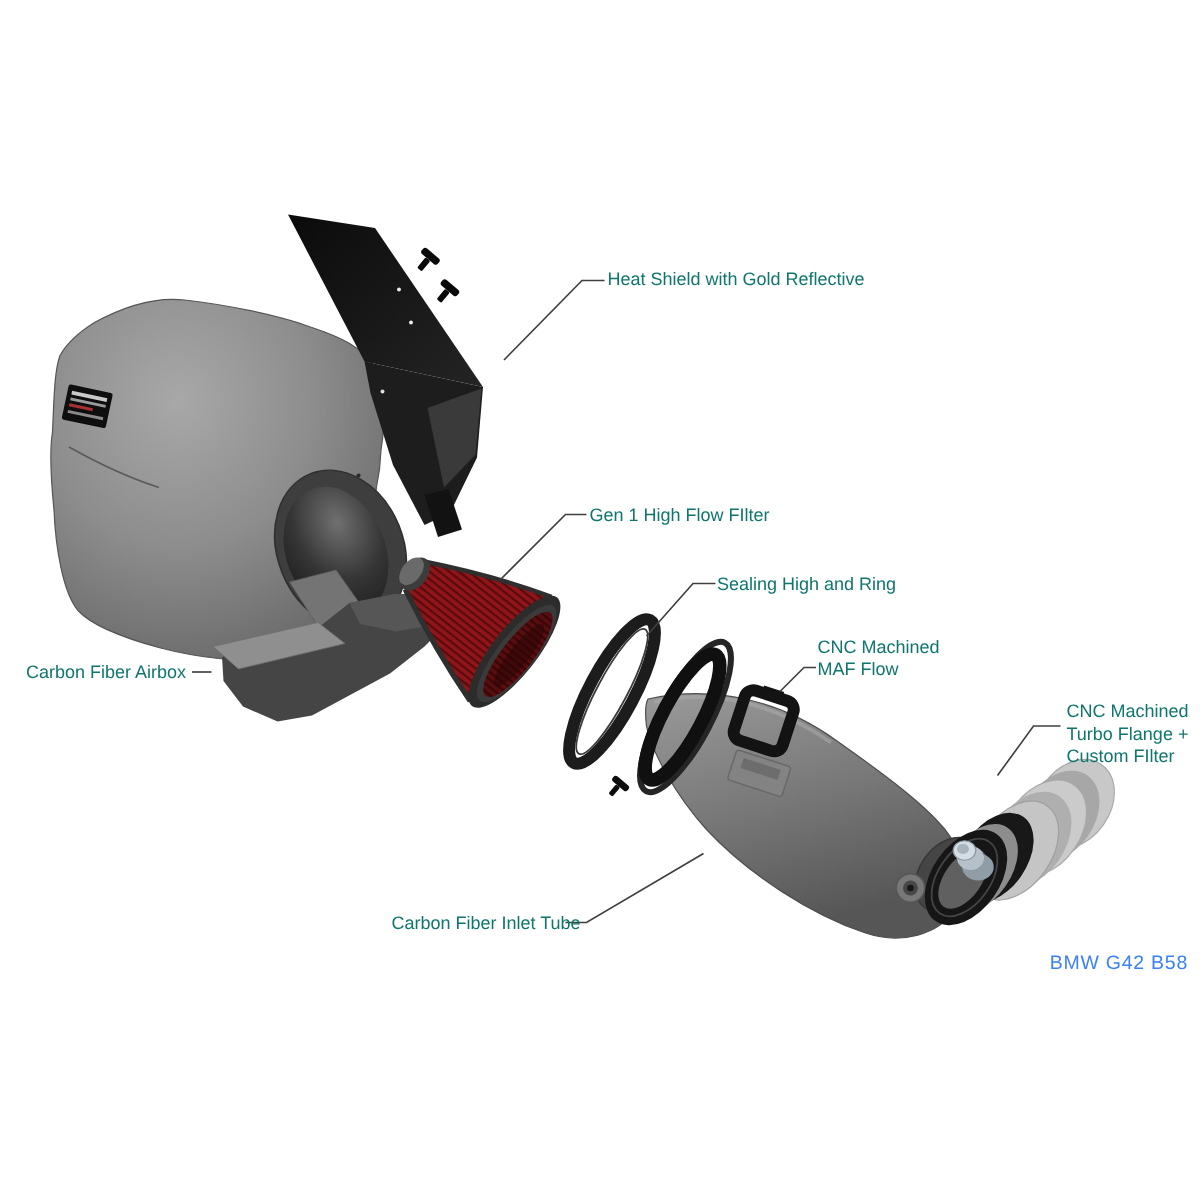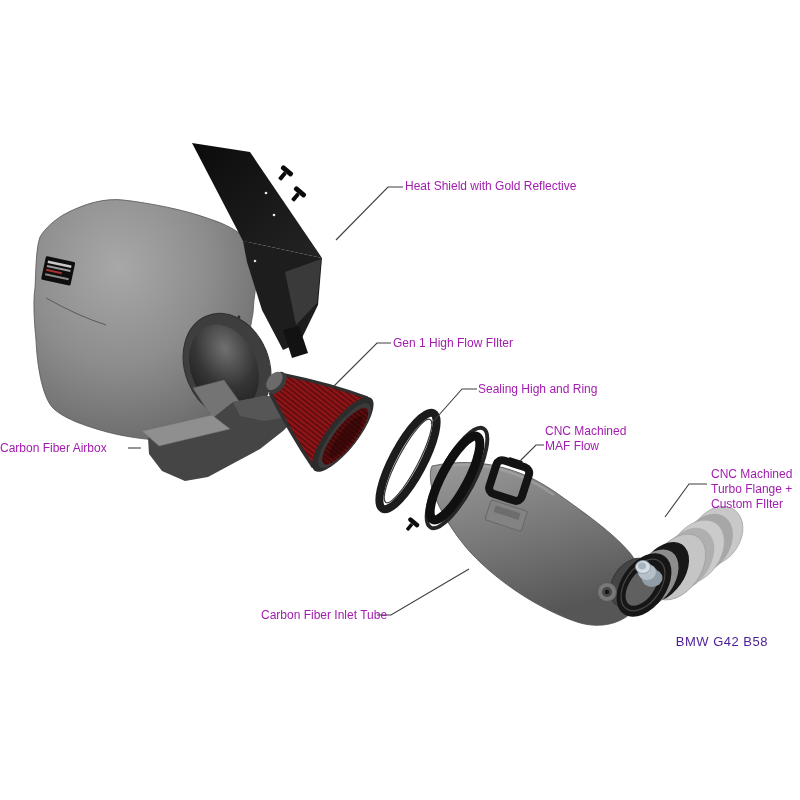--- a/index.html
+++ b/index.html
@@ -1,22 +1,22 @@
 <!DOCTYPE html>
 <html><head>
 <meta charset="utf-8">
 <style>
   html,body{margin:0;padding:0;}
   body{width:800px;height:800px;background:#ffffff;font-family:"Liberation Sans",sans-serif;}
   #canvas{position:relative;width:800px;height:800px;background:#ffffff;overflow:hidden;}
   #art{position:absolute;left:0;top:0;}
-  .lbl{position:absolute;font-size:12px;line-height:14px;color:#a21caf;white-space:nowrap;}
+  .lbl{position:absolute;font-size:12px;line-height:14px;color:#0f766e;white-space:nowrap;}
   .lbl.multi{line-height:15px;}
-  .lbl-airbox{left:0;top:441px;width:124px;}
-  .footer-model{position:absolute;right:32px;top:634px;font-size:13px;color:#4c1d95;letter-spacing:0.5px;}
+  .lbl-airbox{left:0;top:441px;width:124px;text-align:right;}
+  .footer-model{position:absolute;right:8px;top:634px;font-size:13px;color:#3b82f6;letter-spacing:0.5px;}
   .footer-brand{position:absolute;right:4px;top:646px;font-size:17px;color:#383838;letter-spacing:9px;font-weight:500;}
   .footer-brand .brand-v{color:#c22026;font-weight:600;}
 </style>
 </head>
 <body>
 
 <div id="canvas">
 
 <svg id="art" width="800" height="800" viewBox="0 0 800 800">
   <defs>

